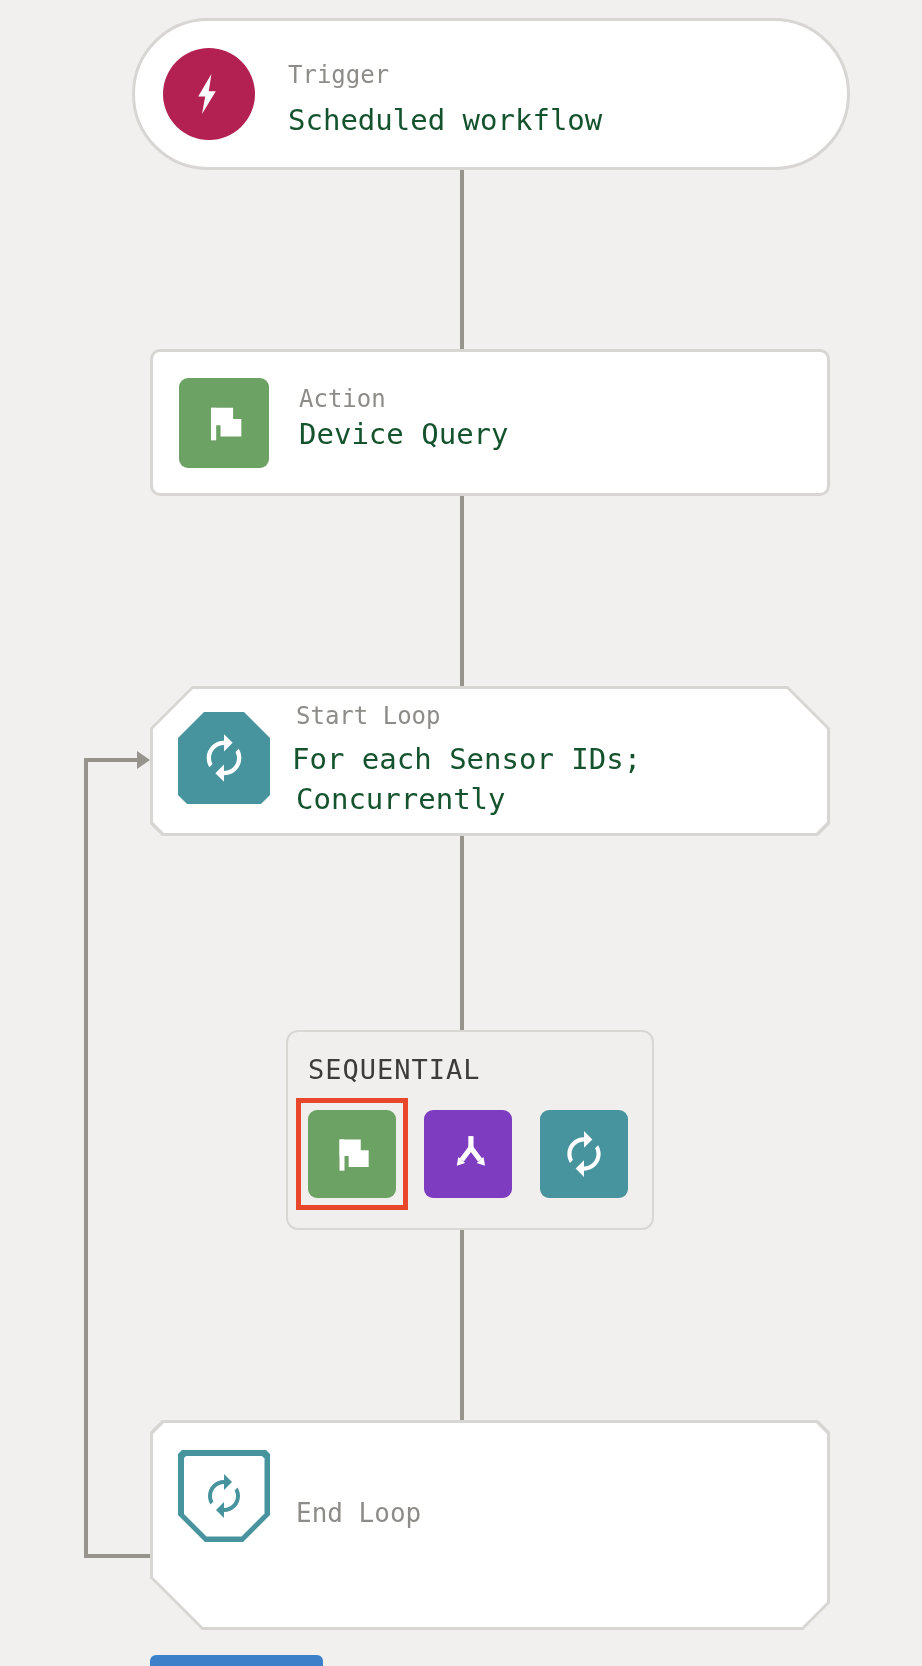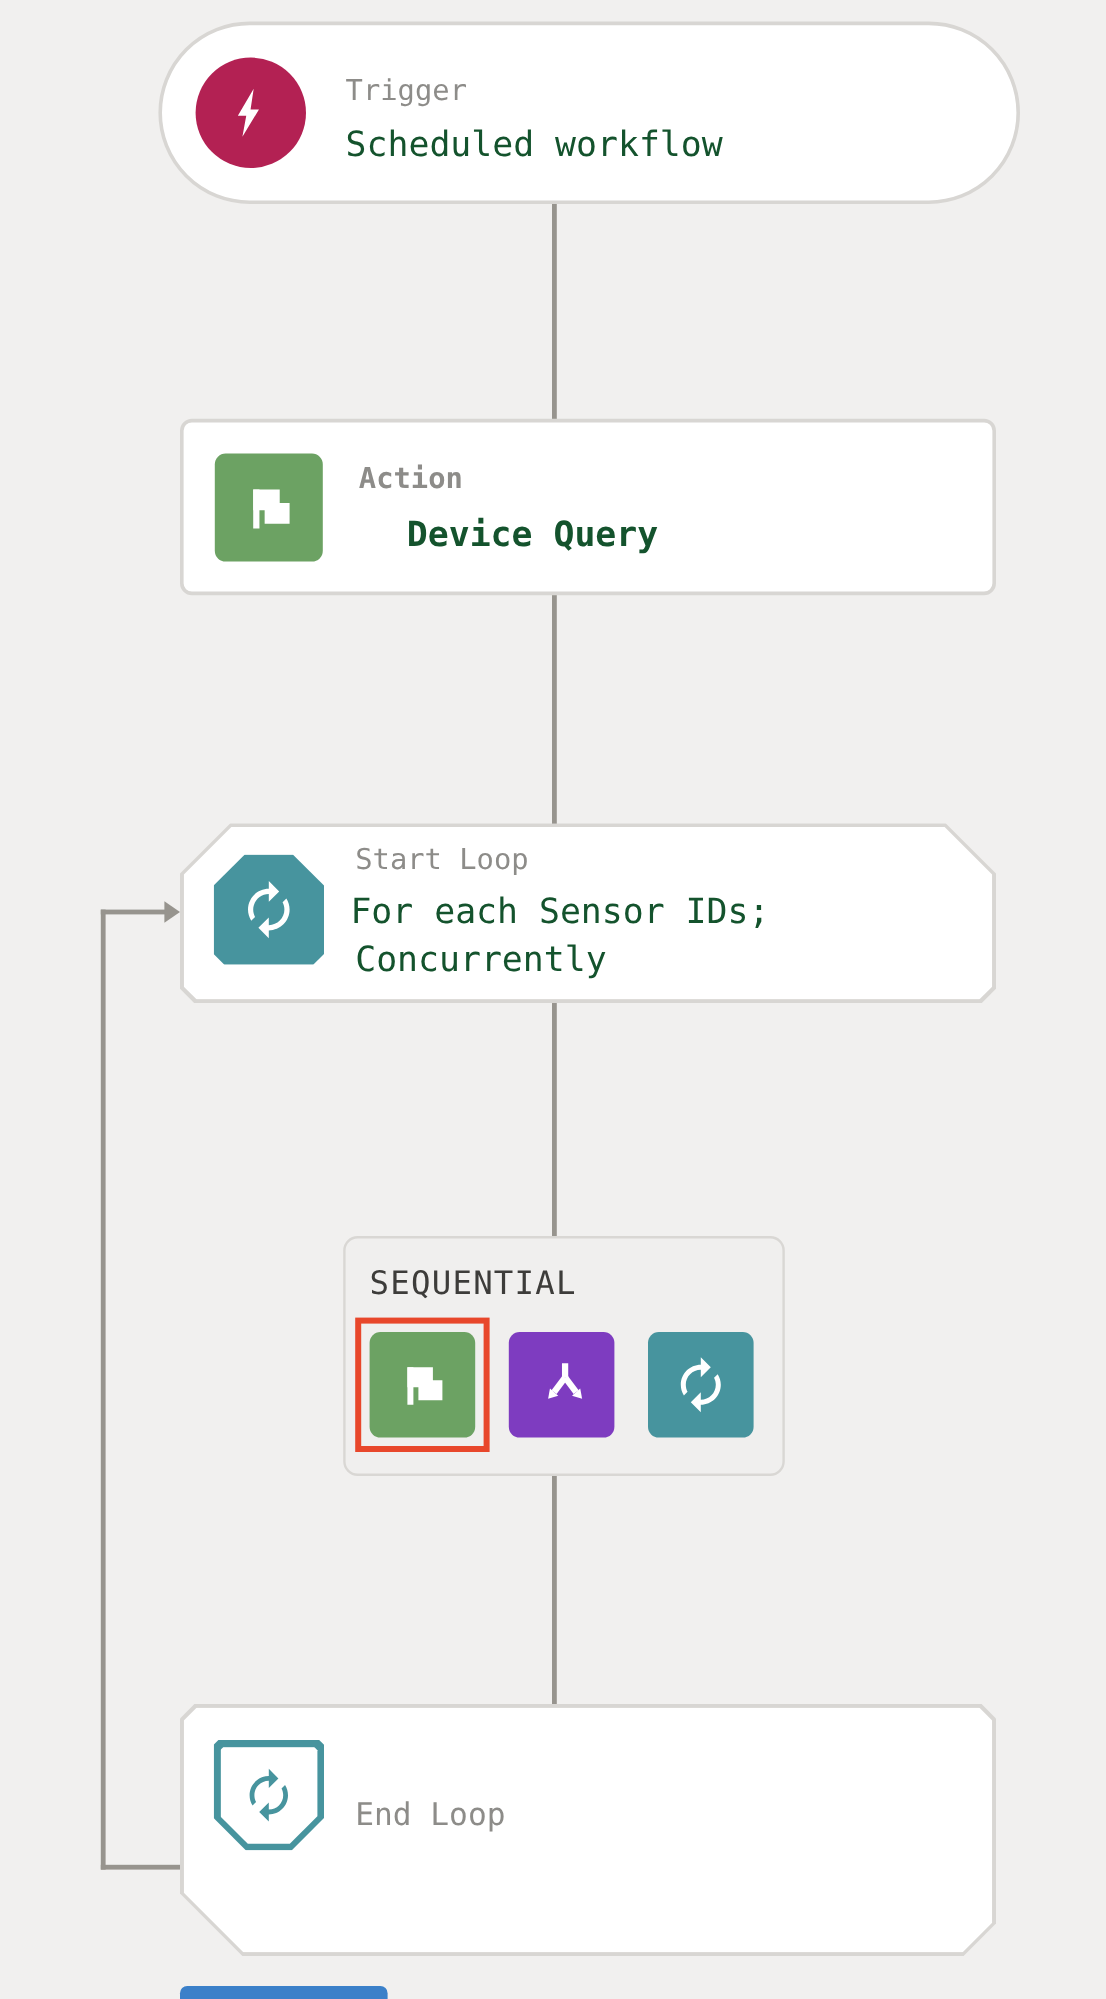--- a/index.html
+++ b/index.html
@@ -76,29 +76,29 @@
   <div class="node pill" style="left:132px;top:18px;width:718px;height:152px;">
     <div class="tile tile-circle" style="left: 28px; top: 27px; background: rgb(179, 33, 83);">
       <svg width="48" height="48" viewBox="0 0 24 24">
           <path d="M13.2 2 6.6 13.2h3.5L8.5 22l6.9-11.4h-3.5z" fill="#ffffff"></path>
         </svg>
     </div>
     <div class="node-label" style="left:153px;top:40px;">Trigger</div>
     <div class="node-title" style="left:153px;top:82px;">Scheduled workflow</div>
   </div>
 
-  <div class="node" style="left:150px;top:349px;width:680px;height:147px;font-weight:bold;">
+  <div class="node" style="left:150px;top:349px;width:680px;height:147px;">
     <div class="tile tile-sq" style="left: 26px; top: 26px; background: rgb(108, 162, 99);">
       <svg width="52" height="52" viewBox="0 0 24 24" fill="#ffffff">
         <path d="M6 5H16.2V10.2H20V18.2H10.4V13H6Z"></path>
           <path d="M6 5h2.4v15H6z"></path>
       </svg>
     </div>
     <div class="node-label" style="left:146px;top:33px;">Action</div>
-    <div class="node-title" style="left:146px;top:76px;margin-left:40px;">Device Query</div>
+    <div class="node-title" style="left:146px;top:65px;">Device Query</div>
   </div>
 
   <div class="clip-outer startloop-shape" style="left:150px;top:686px;width:680px;height:150px;">
     <div class="clip-inner startloop-shape-in"></div>
   </div>
   <div class="tile tile-tag" style="left: 178px; top: 712px; background: rgb(71, 148, 158);">
     <svg width="52" height="52" viewBox="0 0 24 24" fill="#ffffff">
       <path d="M12 6v3l4-4-4-4v3c-4.42 0-8 3.58-8 8 0 1.57.46 3.03 1.24 4.26L6.7 14.8c-.45-.83-.7-1.79-.7-2.8 0-3.31 2.69-6 6-6zm6.76 1.74L17.3 9.2c.44.84.7 1.79.7 2.8 0 3.31-2.69 6-6 6v-3l-4 4 4 4v-3c4.42 0 8-3.58 8-8 0-1.57-.46-3.03-1.24-4.26z"></path>
     </svg>
   </div>

